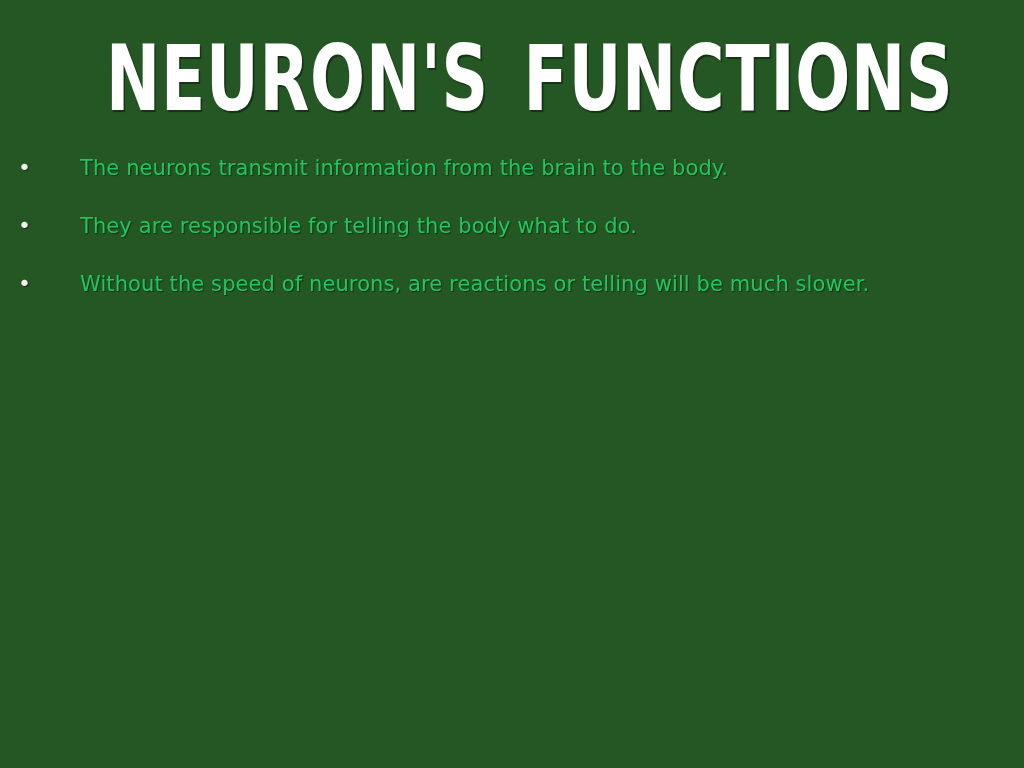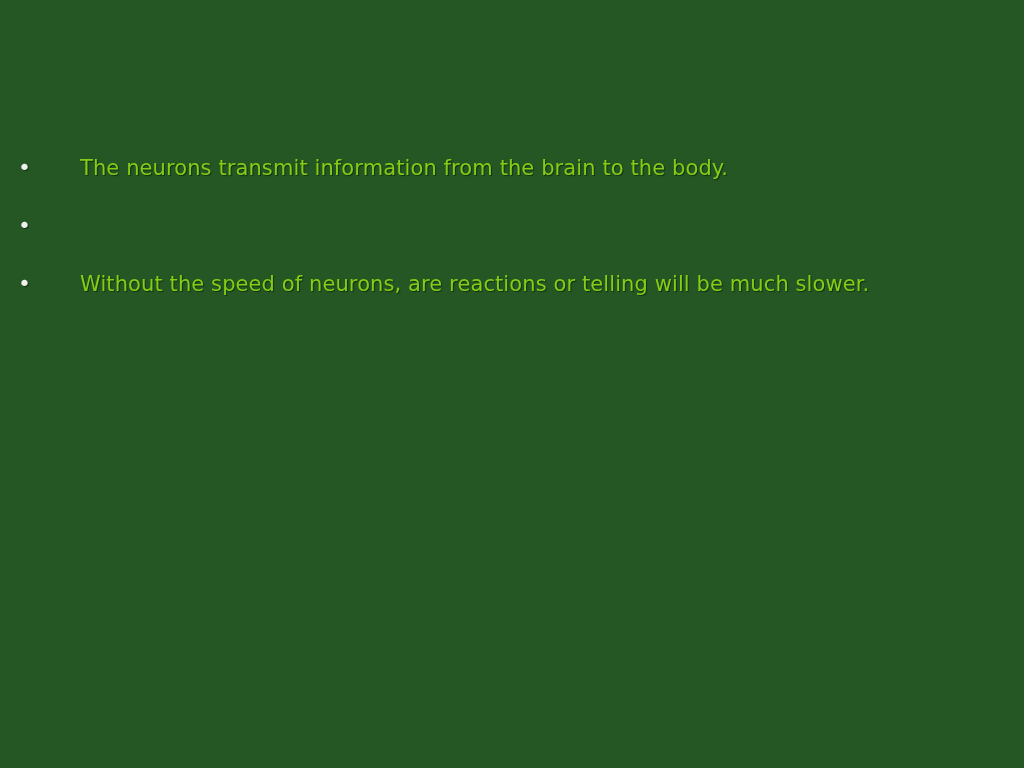--- a/index.html
+++ b/index.html
@@ -67,45 +67,49 @@
     box-sizing: border-box;
     color: #f0f0ec;
     font-family: "DejaVu Sans", sans-serif;
     font-size: 22px;
     line-height: 32px;
     text-shadow: 1px 1px 1px rgba(0, 0, 0, 0.45);
   }
 
   .bullet-text {
     flex: 1 1 auto;
-    color: #84cc16;
+    color: #22c55e;
     font-family: "DejaVu Sans", sans-serif;
     font-size: 21px;
     line-height: 32px;
     font-weight: 400;
     letter-spacing: 0.1px;
     white-space: nowrap;
     text-shadow: 1px 1px 1px rgba(0, 0, 0, 0.45);
   }
 </style>
 </head>
 <body>
 
 <div id="slide">
 
+  <div id="title-block">
+    <div id="slide-title">NEURON'S FUNCTIONS</div>
+  </div>
 
   <div id="bullet-list">
 
     <div class="bullet-row">
       <span class="bullet-marker">•</span>
       <span class="bullet-text">The neurons transmit information from the brain to the body.</span>
     </div>
 
     <div class="bullet-row">
       <span class="bullet-marker">•</span>
+      <span class="bullet-text">They are responsible for telling the body what to do.</span>
     </div>
 
     <div class="bullet-row">
       <span class="bullet-marker">•</span>
       <span class="bullet-text">Without the speed of neurons, are reactions or telling will be much slower.</span>
     </div>
 
   </div>
 
 </div>

